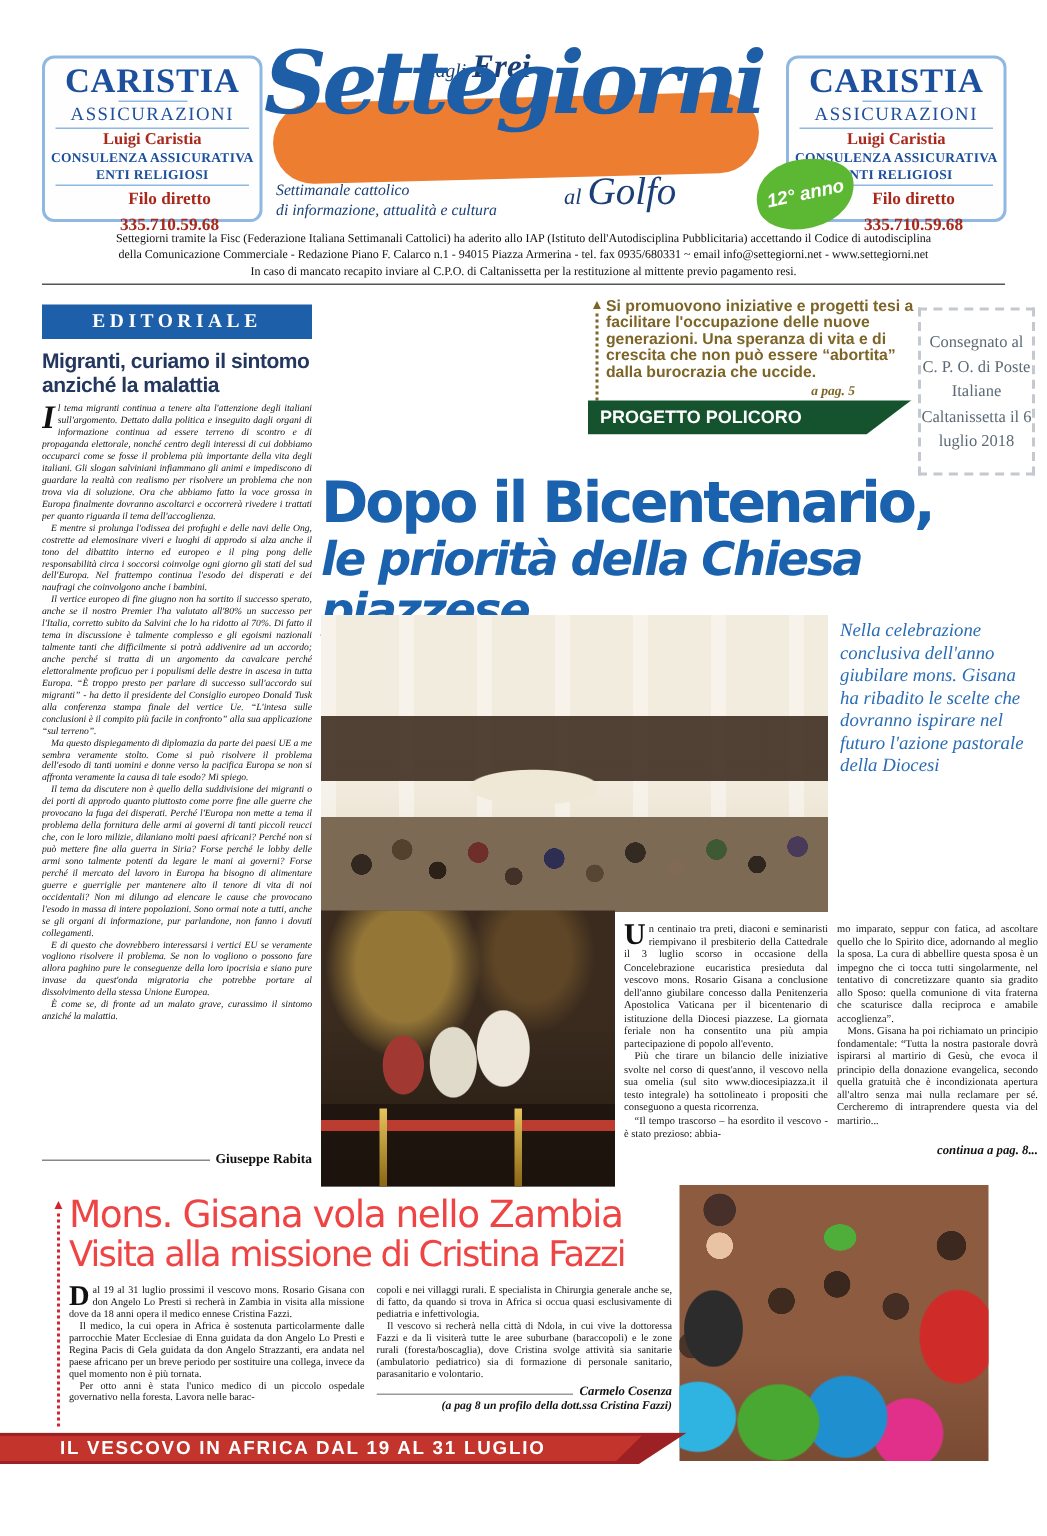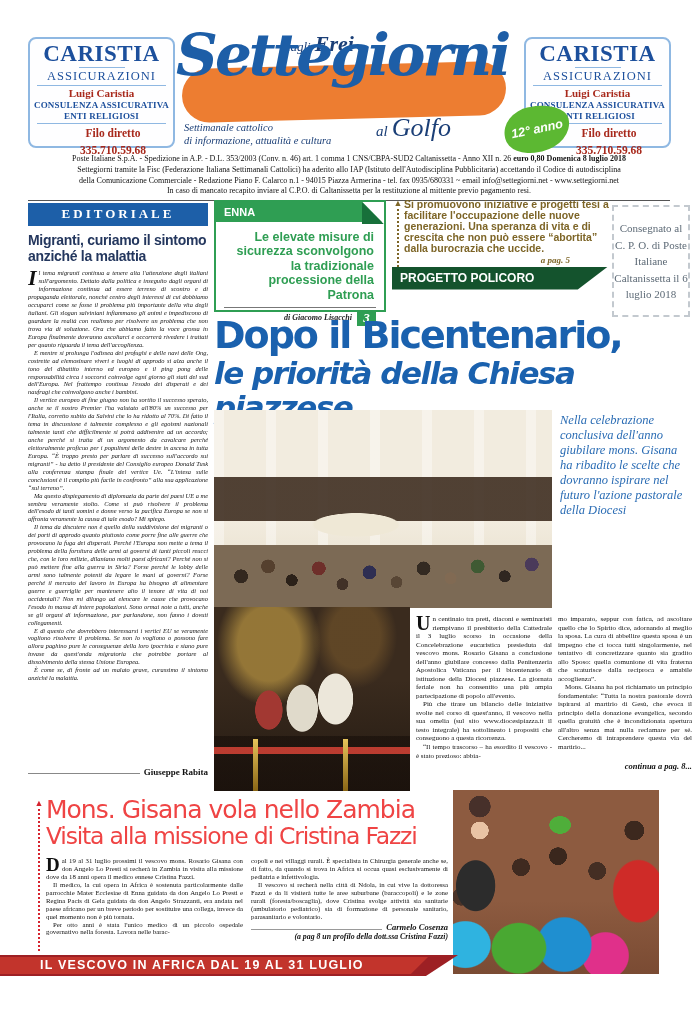--- a/index.html
+++ b/index.html
@@ -227,53 +227,40 @@
     <div class="ad-subtitle">ASSICURAZIONI</div>
     <div class="ad-sep"></div>
     <div class="ad-person">Luigi Caristia</div>
     <div class="ad-line">CONSULENZA ASSICURATIVA</div>
     <div class="ad-line">ENTI RELIGIOSI</div>
     <div class="ad-sep"></div>
     <div class="ad-phone">Filo diretto 335.710.59.68</div>
   </div>
 
   <div class="infobar">
-    <div><span>Poste Italiane S.p.A. - Spedizione in A.P. - D.L. 353/2003 (Conv. n. 46) art. 1 comma 1 CNS/CBPA-SUD2 Caltanissetta - Anno XII n. 26 </span><b>euro 0,80 Domenica 8 luglio 2018</b></div>
     <div>Settegiorni tramite la Fisc (Federazione Italiana Settimanali Cattolici) ha aderito allo IAP (Istituto dell'Autodisciplina Pubblicitaria) accettando il Codice di autodisciplina</div>
     <div>della Comunicazione Commerciale - Redazione Piano F. Calarco n.1 - 94015 Piazza Armerina - tel. fax 0935/680331 ~ email info@settegiorni.net - www.settegiorni.net</div>
     <div>In caso di mancato recapito inviare al C.P.O. di Caltanissetta per la restituzione al mittente previo pagamento resi.</div>
   </div>
 
   <div class="editorial">
     <div class="ed-header">EDITORIALE</div>
     <div class="ed-title">Migranti, curiamo il sintomo anziché la malattia</div>
     <div class="ed-body">
       <p class="first"><span class="dropcap">I</span><span>l tema migranti continua a tenere alta l'attenzione degli italiani sull'argomento. Dettato dalla politica e inseguito dagli organi di informazione continua ad essere terreno di scontro e di propaganda elettorale, nonché centro degli interessi di cui dobbiamo occuparci come se fosse il problema più importante della vita degli italiani. Gli slogan salviniani infiammano gli animi e impediscono di guardare la realtà con realismo per risolvere un problema che non trova via di soluzione. Ora che abbiamo fatto la voce grossa in Europa finalmente dovranno ascoltarci e occorrerà rivedere i trattati per quanto riguarda il tema dell'accoglienza.</span></p>
       <p>E mentre si prolunga l'odissea dei profughi e delle navi delle Ong, costrette ad elemosinare viveri e luoghi di approdo si alza anche il tono del dibattito interno ed europeo e il ping pong delle responsabilità circa i soccorsi coinvolge ogni giorno gli stati del sud dell'Europa. Nel frattempo continua l'esodo dei disperati e dei naufragi che coinvolgono anche i bambini.</p>
       <p>Il vertice europeo di fine giugno non ha sortito il successo sperato, anche se il nostro Premier l'ha valutato all'80% un successo per l'Italia, corretto subito da Salvini che lo ha ridotto al 70%. Di fatto il tema in discussione è talmente complesso e gli egoismi nazionali talmente tanti che difficilmente si potrà addivenire ad un accordo; anche perché si tratta di un argomento da cavalcare perché elettoralmente proficuo per i populismi delle destre in ascesa in tutta Europa. “È troppo presto per parlare di successo sull'accordo sui migranti” - ha detto il presidente del Consiglio europeo Donald Tusk alla conferenza stampa finale del vertice Ue. “L'intesa sulle conclusioni è il compito più facile in confronto” alla sua applicazione “sul terreno”.</p>
       <p>Ma questo dispiegamento di diplomazia da parte dei paesi UE a me sembra veramente stolto. Come si può risolvere il problema dell'esodo di tanti uomini e donne verso la pacifica Europa se non si affronta veramente la causa di tale esodo? Mi spiego.</p>
       <p>Il tema da discutere non è quello della suddivisione dei migranti o dei porti di approdo quanto piuttosto come porre fine alle guerre che provocano la fuga dei disperati. Perché l'Europa non mette a tema il problema della fornitura delle armi ai governi di tanti piccoli reucci che, con le loro milizie, dilaniano molti paesi africani? Perché non si può mettere fine alla guerra in Siria? Forse perché le lobby delle armi sono talmente potenti da legare le mani ai governi? Forse perché il mercato del lavoro in Europa ha bisogno di alimentare guerre e guerriglie per mantenere alto il tenore di vita di noi occidentali? Non mi dilungo ad elencare le cause che provocano l'esodo in massa di intere popolazioni. Sono ormai note a tutti, anche se gli organi di informazione, pur parlandone, non fanno i dovuti collegamenti.</p>
       <p>E di questo che dovrebbero interessarsi i vertici EU se veramente vogliono risolvere il problema. Se non lo vogliono o possono fare allora paghino pure le conseguenze della loro ipocrisia e siano pure invase da quest'onda migratoria che potrebbe portare al dissolvimento della stessa Unione Europea.</p>
       <p>È come se, di fronte ad un malato grave, curassimo il sintomo anziché la malattia.</p>
     </div>
     <div class="ed-sign">Giuseppe Rabita</div>
   </div>
 
-  <div class="enna">
-    <div class="enna-header">
-      <span class="enna-tag">ENNA</span>
-      <span class="enna-fold-dark"></span>
-      <span class="enna-fold-white"></span>
-    </div>
-    <div class="enna-title">Le elevate misure di sicurezza sconvolgono la tradizionale processione della Patrona</div>
-    <div class="enna-foot">
-      <span class="enna-byline">di Giacomo Lisacchi</span>
-      <span class="enna-page">3</span>
-    </div>
-  </div>
 
   <div class="policoro">
     <div class="teaser-row">
       <div class="jump-arrow">
         <span class="head">▲</span>
         <span class="tail"></span>
       </div>
       <div>
         <div class="teaser-text">Si promuovono iniziative e progetti tesi a facilitare l'occupazione delle nuove generazioni. Una speranza di vita e di crescita che non può essere “abortita” dalla burocrazia che uccide.</div>
         <div class="teaser-page">a pag. 5</div>

